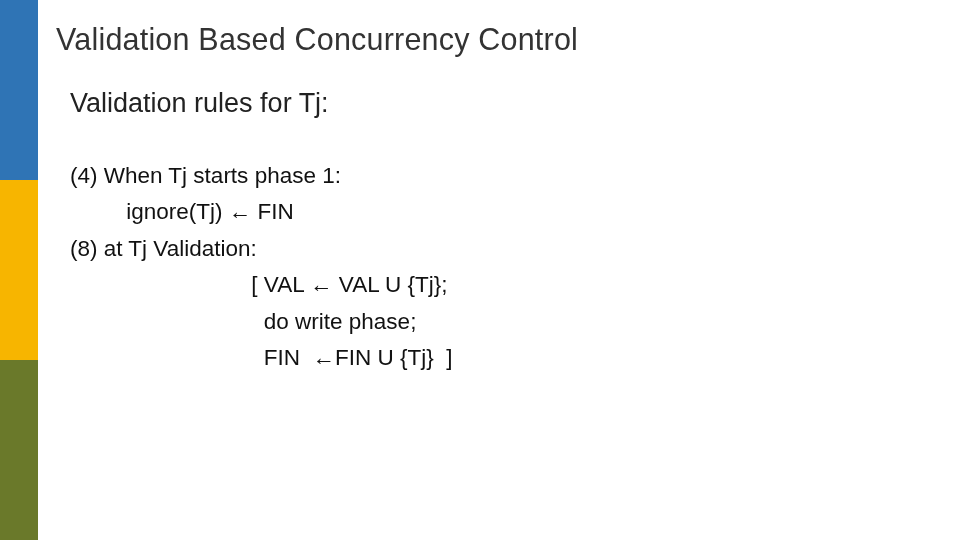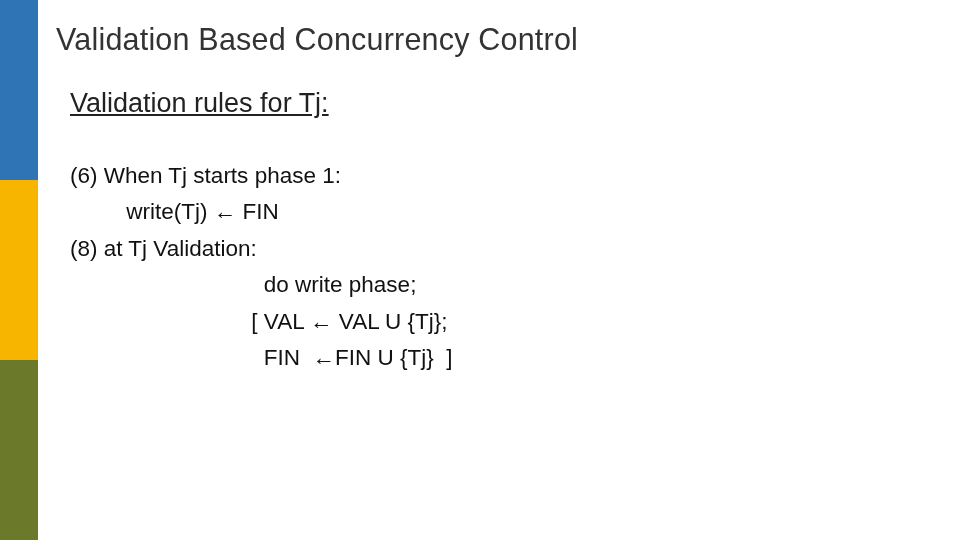--- a/index.html
+++ b/index.html
@@ -3,37 +3,37 @@
 <meta charset="utf-8">
 <style>
   * { margin: 0; padding: 0; box-sizing: border-box; }
   html, body { width: 960px; height: 540px; background: #ffffff; font-family: Arial, Helvetica, sans-serif; color: #111; overflow: hidden; }
   .slide { position: relative; width: 860px; height: 540px; }
   .sidebar { position: absolute; left: 0; top: 0; width: 38px; height: 540px; }
   .sidebar .blue { background: #2f74b5; width: 100%; height: 180px; }
   .sidebar .yellow { background: #f7b500; width: 100%; height: 180px; }
   .sidebar .olive { background: #6a792a; width: 100%; height: 180px; }
   .title { position: absolute; left: 56px; top: 22px; font-size: 30.5px; color: #333; font-weight: 400; letter-spacing: 0.2px; }
-  .subtitle { position: absolute; left: 70px; top: 88px; font-size: 27px; color: #222; text-decoration: underline; font-weight: 400; }
+  .subtitle { position: absolute; left: 70px; top: 88px; font-size: 27px; color: #222; font-weight: 400; }
   .body { position: absolute; left: 70px; top: 158px; font-size: 22.5px; color: #111; line-height: 1.62; font-weight: 400; }
   .row { white-space: pre; }
 </style>
 </head>
 <body>
 <div class="slide">
   <div class="sidebar">
     <div class="blue"></div>
     <div class="yellow"></div>
     <div class="olive"></div>
   </div>
 
   <div class="title">Validation Based Concurrency Control</div>
   <div class="subtitle">Validation rules for Tj:</div>
 
   <div class="body">
-    <div class="row">(6) When Tj starts phase 1:</div>
-    <div class="row">         write(Tj) ← FIN</div>
+    <div class="row">(4) When Tj starts phase 1:</div>
+    <div class="row">         ignore(Tj) ← FIN</div>
     <div class="row">(8) at Tj Validation:</div>
+    <div class="row">                             [ VAL ← VAL U {Tj};</div>
     <div class="row">                               do write phase;</div>
-    <div class="row">                             [ VAL ← VAL U {Tj};</div>
     <div class="row">                               FIN  ←FIN U {Tj}  ]</div>
   </div>
 </div>
 
 </body></html>

